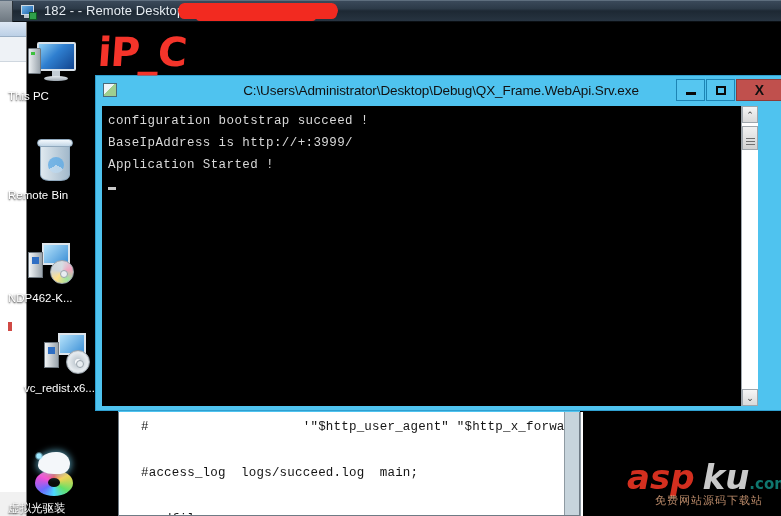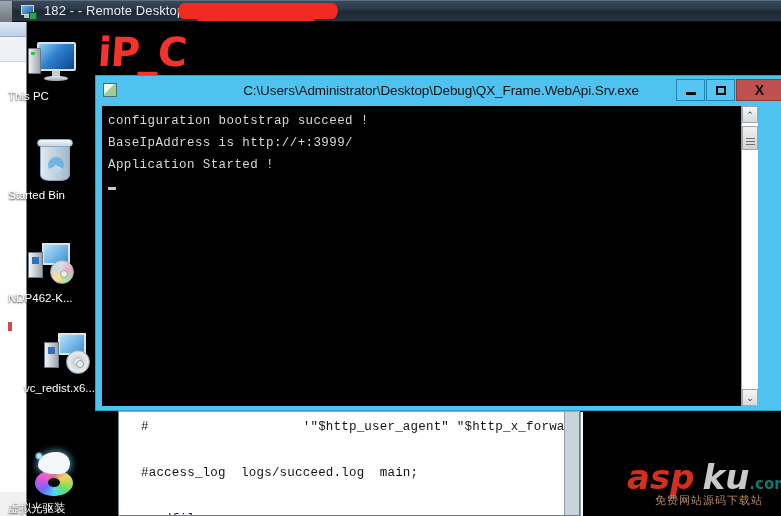--- a/index.html
+++ b/index.html
@@ -566,21 +566,21 @@
       <div class="foot"></div>
   </div>
   <span class="label">This PC</span>
 </div>
 
 <div class="desk-icon" style="left:8px; top:137px;">
   <div class="glyph ic-bin">
     <div class="bin"></div>
       <div class="lid"></div>
   </div>
-  <span class="label">Started Bin</span>
+  <span class="label">Remote Bin</span>
 </div>
 
 <div class="desk-icon" style="left:8px; top:240px;">
   <div class="glyph ic-inst">
     <div class="scr"></div>
       <div class="box"></div>
       <div class="disc"></div>
   </div>
   <span class="label">NDP462-K...</span>
 </div>

